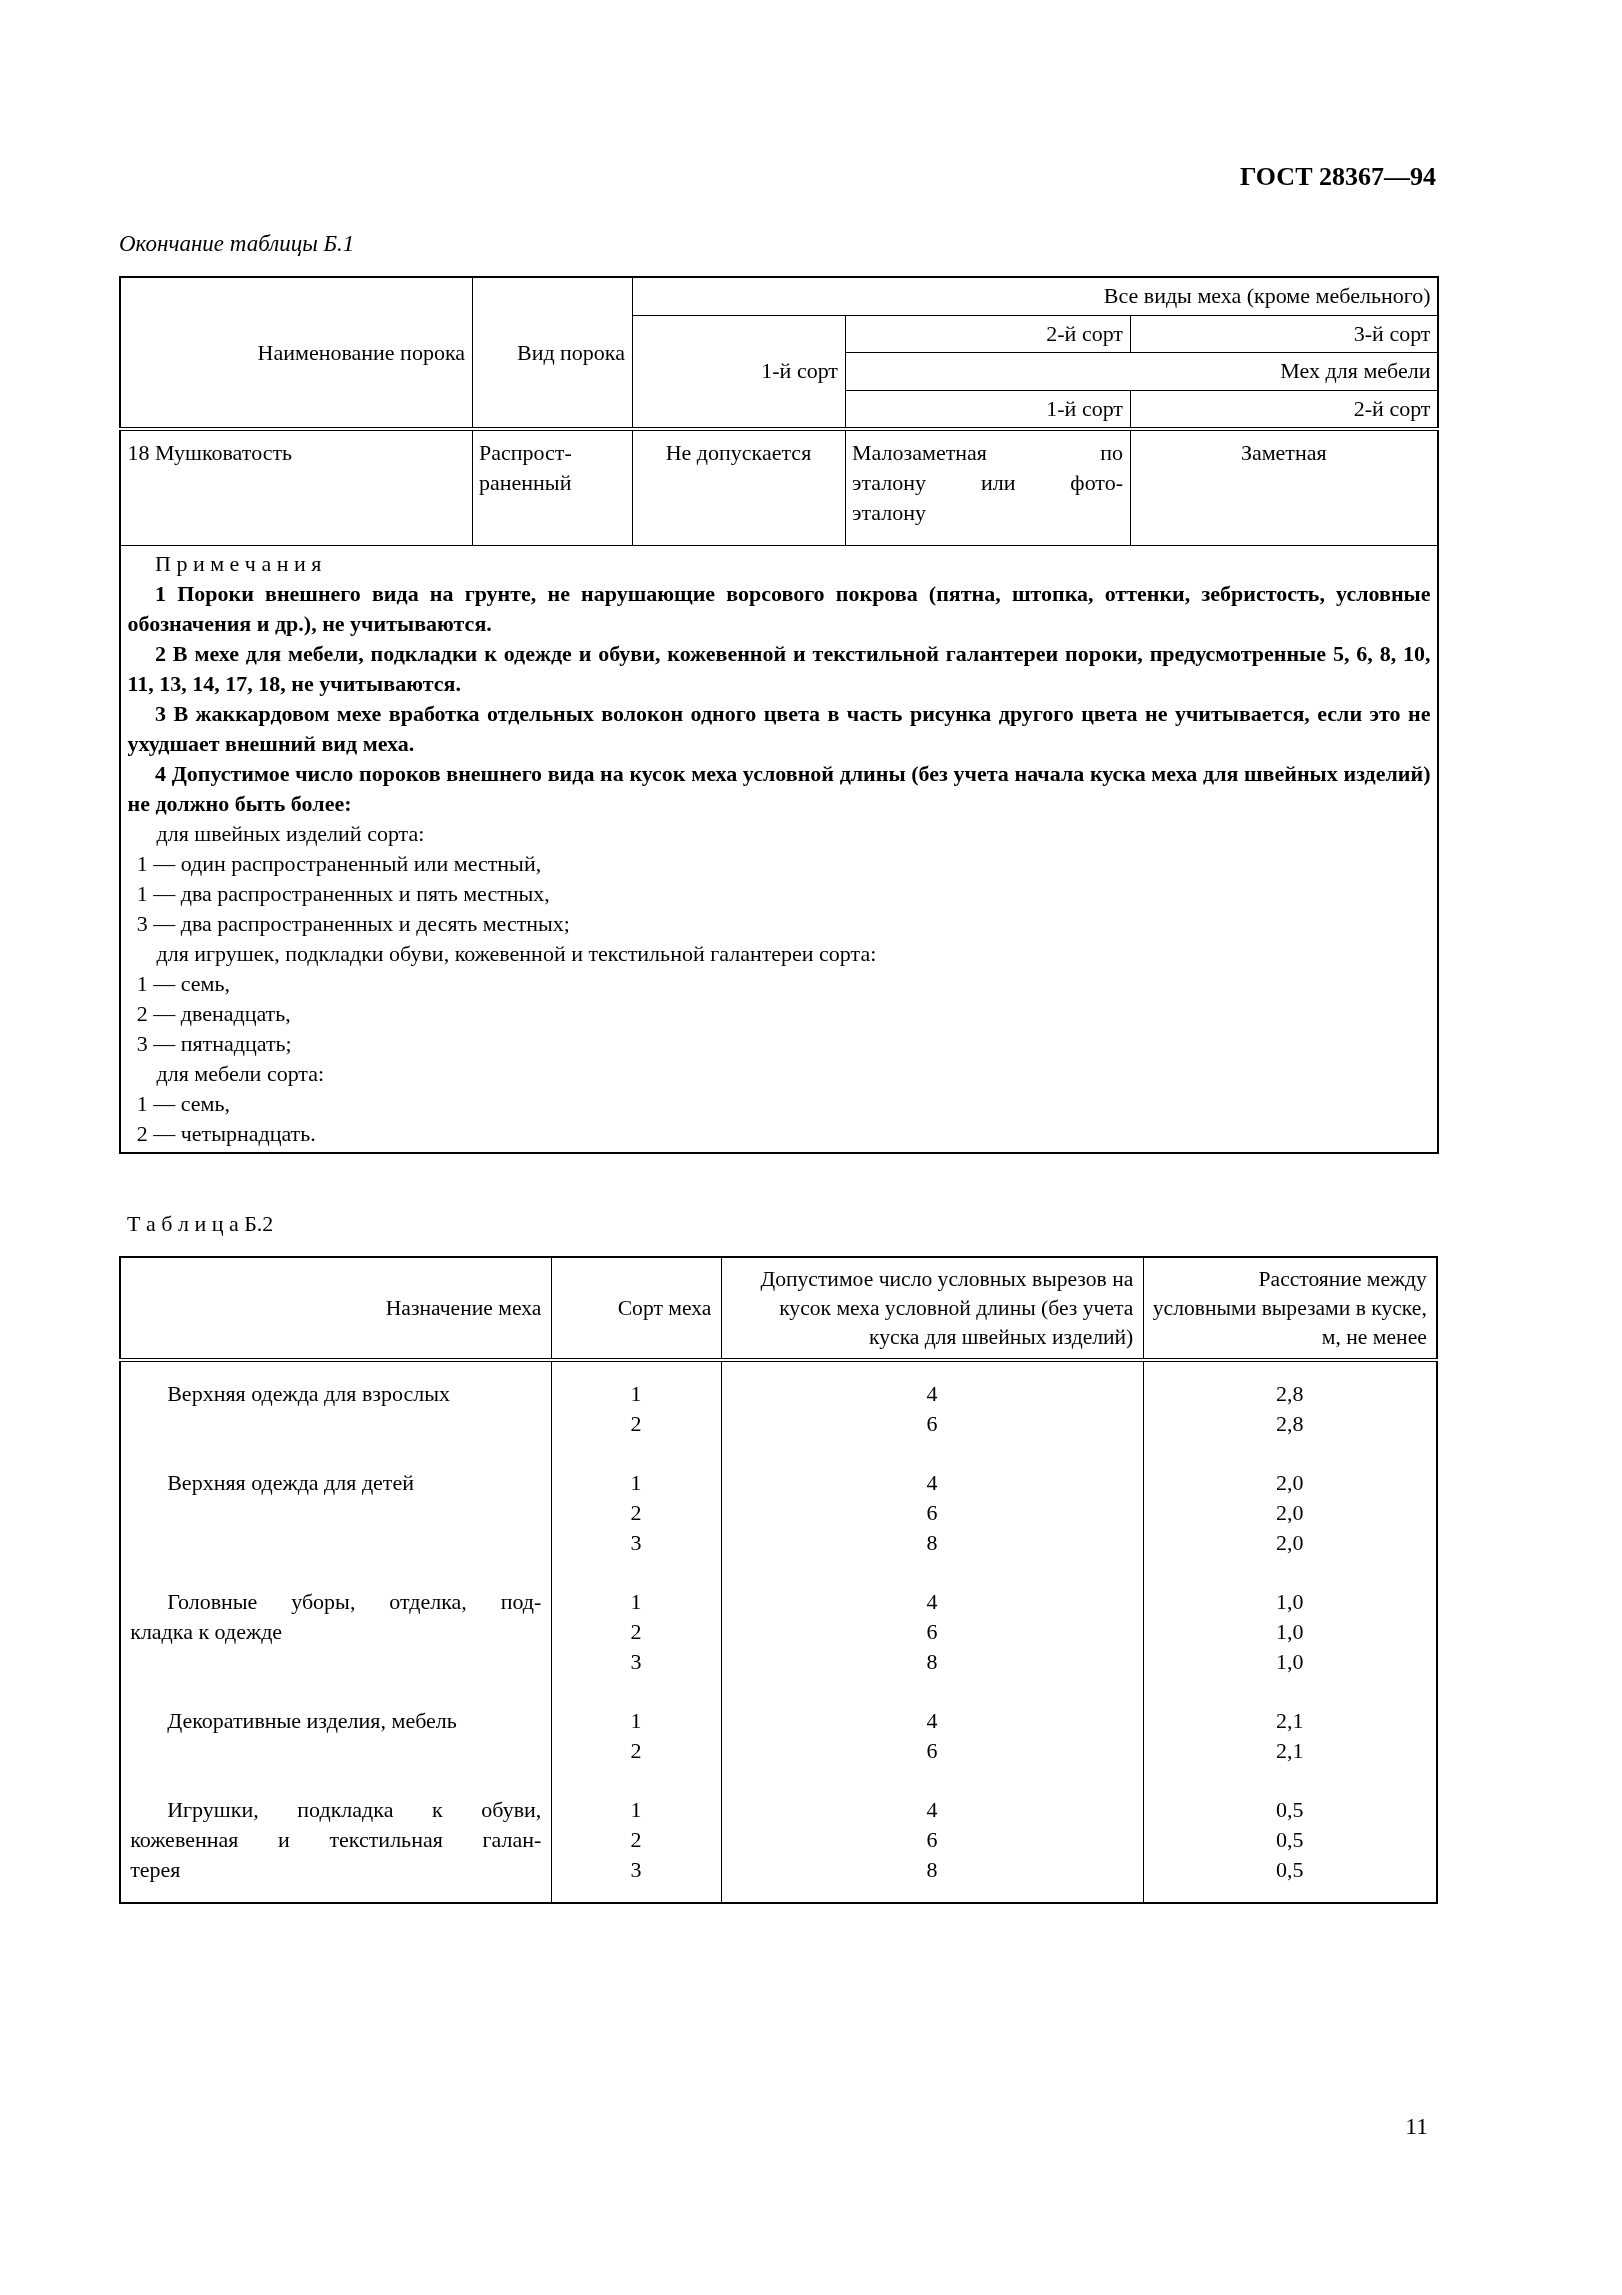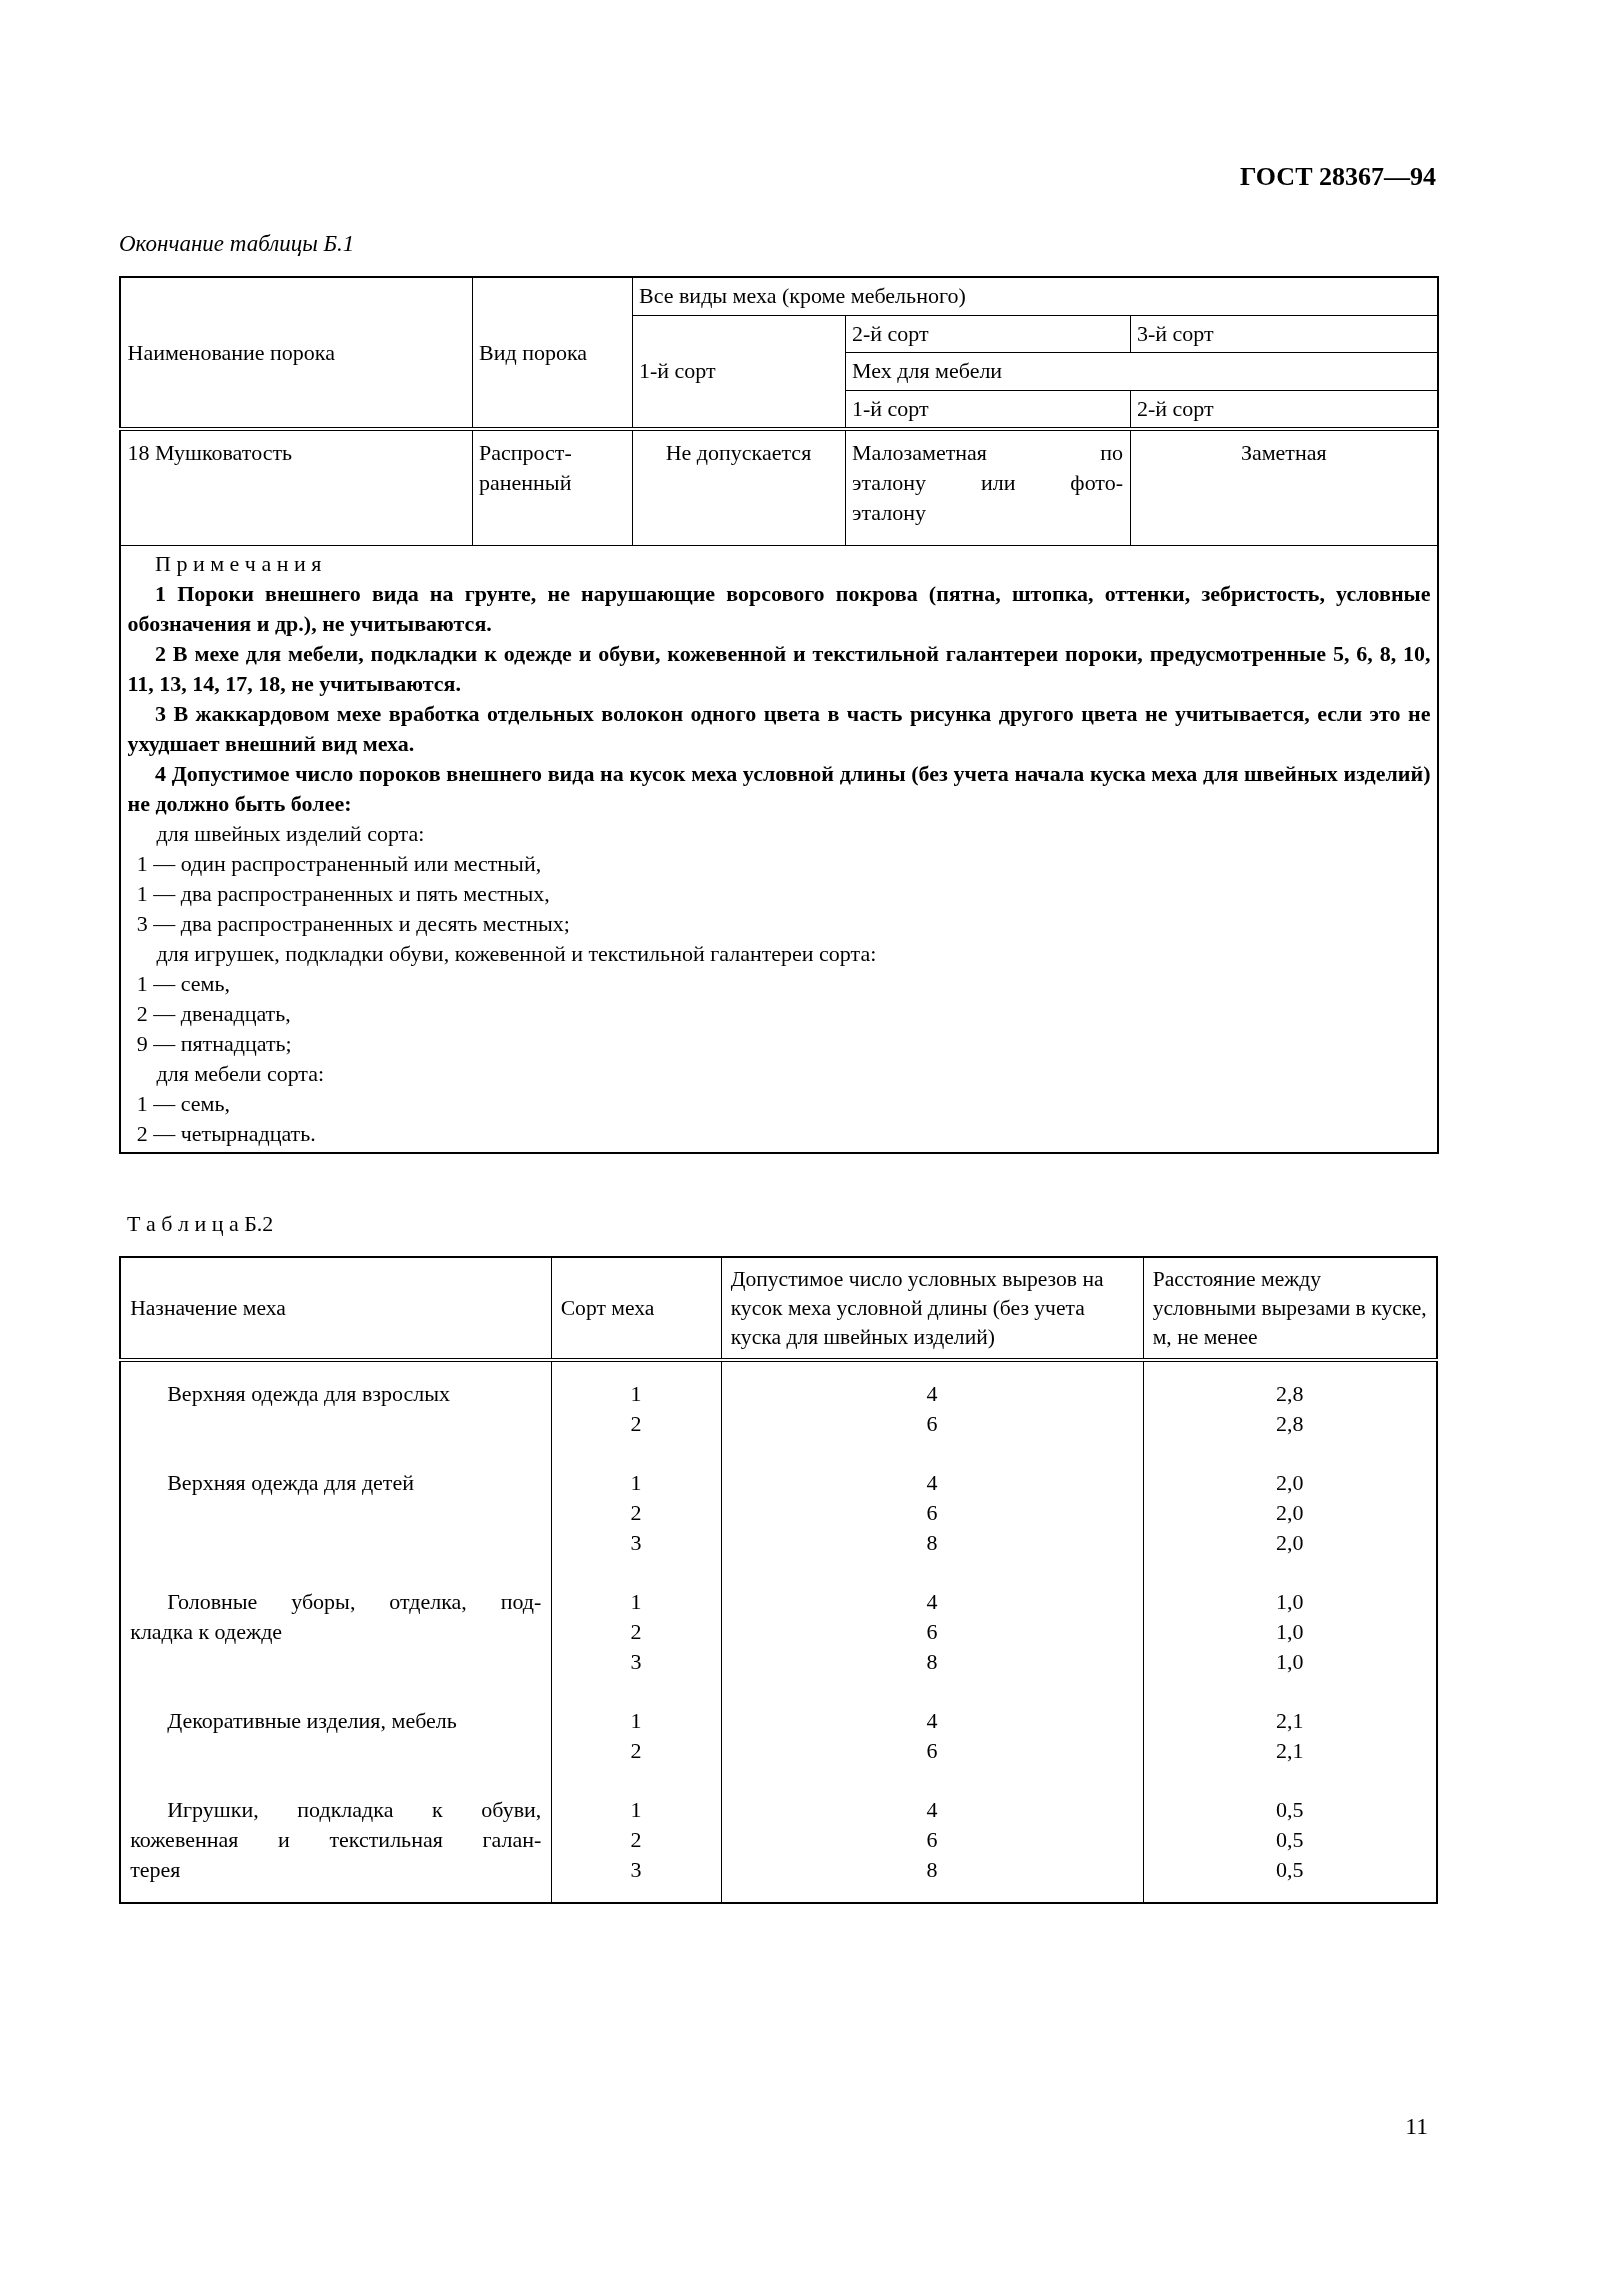--- a/index.html
+++ b/index.html
@@ -25,21 +25,21 @@
   }
   .t1 { margin-top: 17px; }
   .t1 td, .t2 td {
     border: 1.3px solid #000;
     font-size: 22px; line-height: 30px;
     padding: 3.3px 6.5px;
     vertical-align: top;
     box-sizing: border-box;
     overflow: hidden;
   }
-  .hdr { text-align: left; vertical-align: middle !important; }
+  .hdr { text-align: right; vertical-align: middle !important; }
   .t2 .hdr { font-size: 21.6px; line-height: 29px; padding: 6.5px 9.2px; }
   .body-row td { border-top: 4.6px double #000; padding-top: 6.5px; padding-bottom: 17px; }
   .cell-center { text-align: center; }
   .cell-name { padding-left: 43px; }
   .kind-cell { padding-left: 10.5px; }
   .wrap-cell { padding: 6.5px 10.5px; }
   .fill { text-align-last: justify; }
   
   .notes-cell { padding: 5.2px 17px 18.3px 10.5px; }
   .note-title { padding-left: 27.5px; }
@@ -116,21 +116,21 @@
           <p class="note-p">2 В мехе для мебели, подкладки к одежде и обуви, кожевенной и текстильной галантереи пороки, предусмотренные 5, 6, 8, 10, 11, 13, 14, 17, 18, не учитываются.</p>
           <p class="note-p">3 В жаккардовом мехе вработка отдельных волокон одного цвета в часть рисунка другого цвета не учитывается, если это не ухудшает внешний вид меха.</p>
           <p class="note-p">4 Допустимое число пороков внешнего вида на кусок меха условной длины (без учета начала куска меха для швейных изделий) не должно быть более:</p>
           <div class="note-line deep">для швейных изделий сорта:</div>
           <div class="note-line">1 — один распространенный или местный,</div>
           <div class="note-line">1 — два распространенных и пять местных,</div>
           <div class="note-line">3 — два распространенных и десять местных;</div>
           <div class="note-line deep">для игрушек, подкладки обуви, кожевенной и текстильной галантереи сорта:</div>
           <div class="note-line">1 — семь,</div>
           <div class="note-line">2 — двенадцать,</div>
-          <div class="note-line">9 — пятнадцать;</div>
+          <div class="note-line">3 — пятнадцать;</div>
           <div class="note-line deep">для мебели сорта:</div>
           <div class="note-line">1 — семь,</div>
           <div class="note-line">2 — четырнадцать.</div>
         </td>
       </tr>
     </tbody>
   </table>
 
   <div class="t2-caption">Т а б л и ц а  Б.2</div>
 

